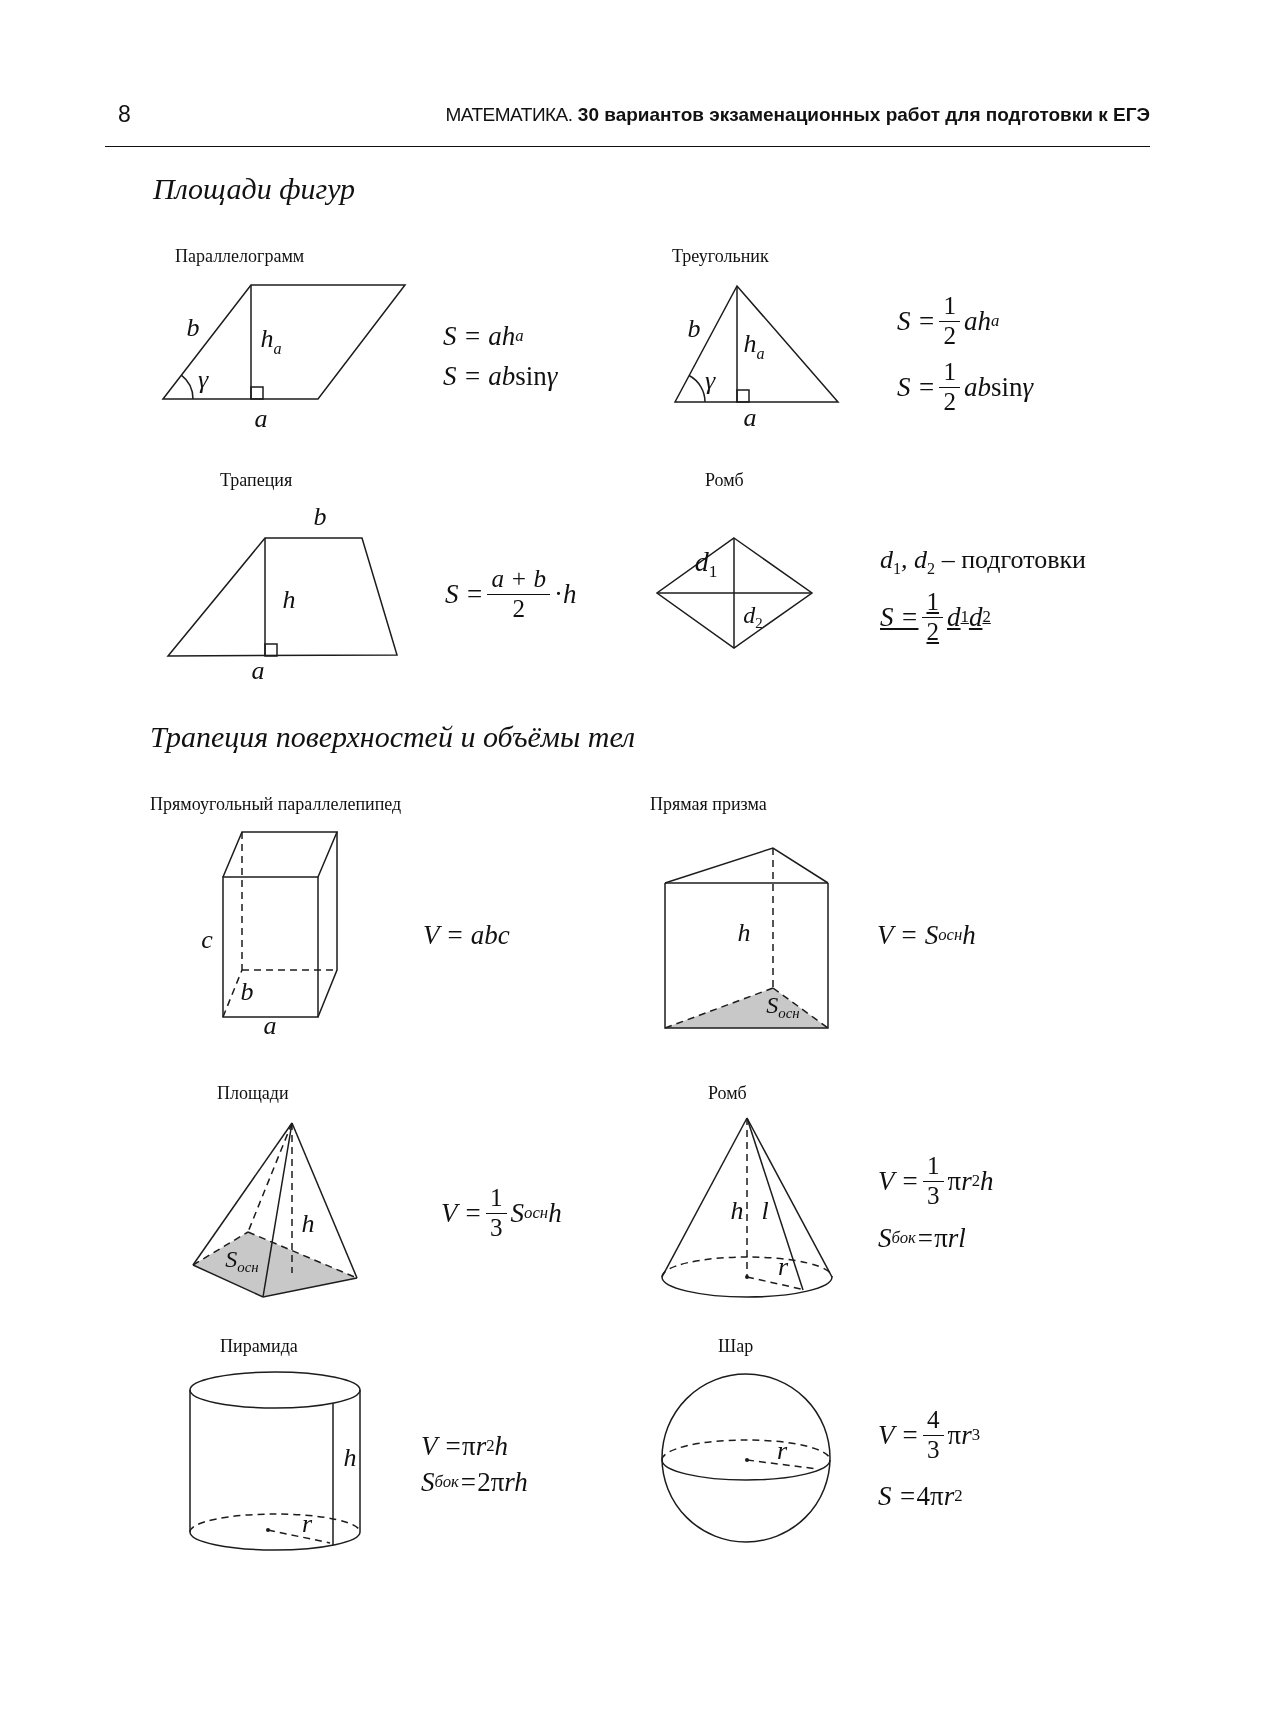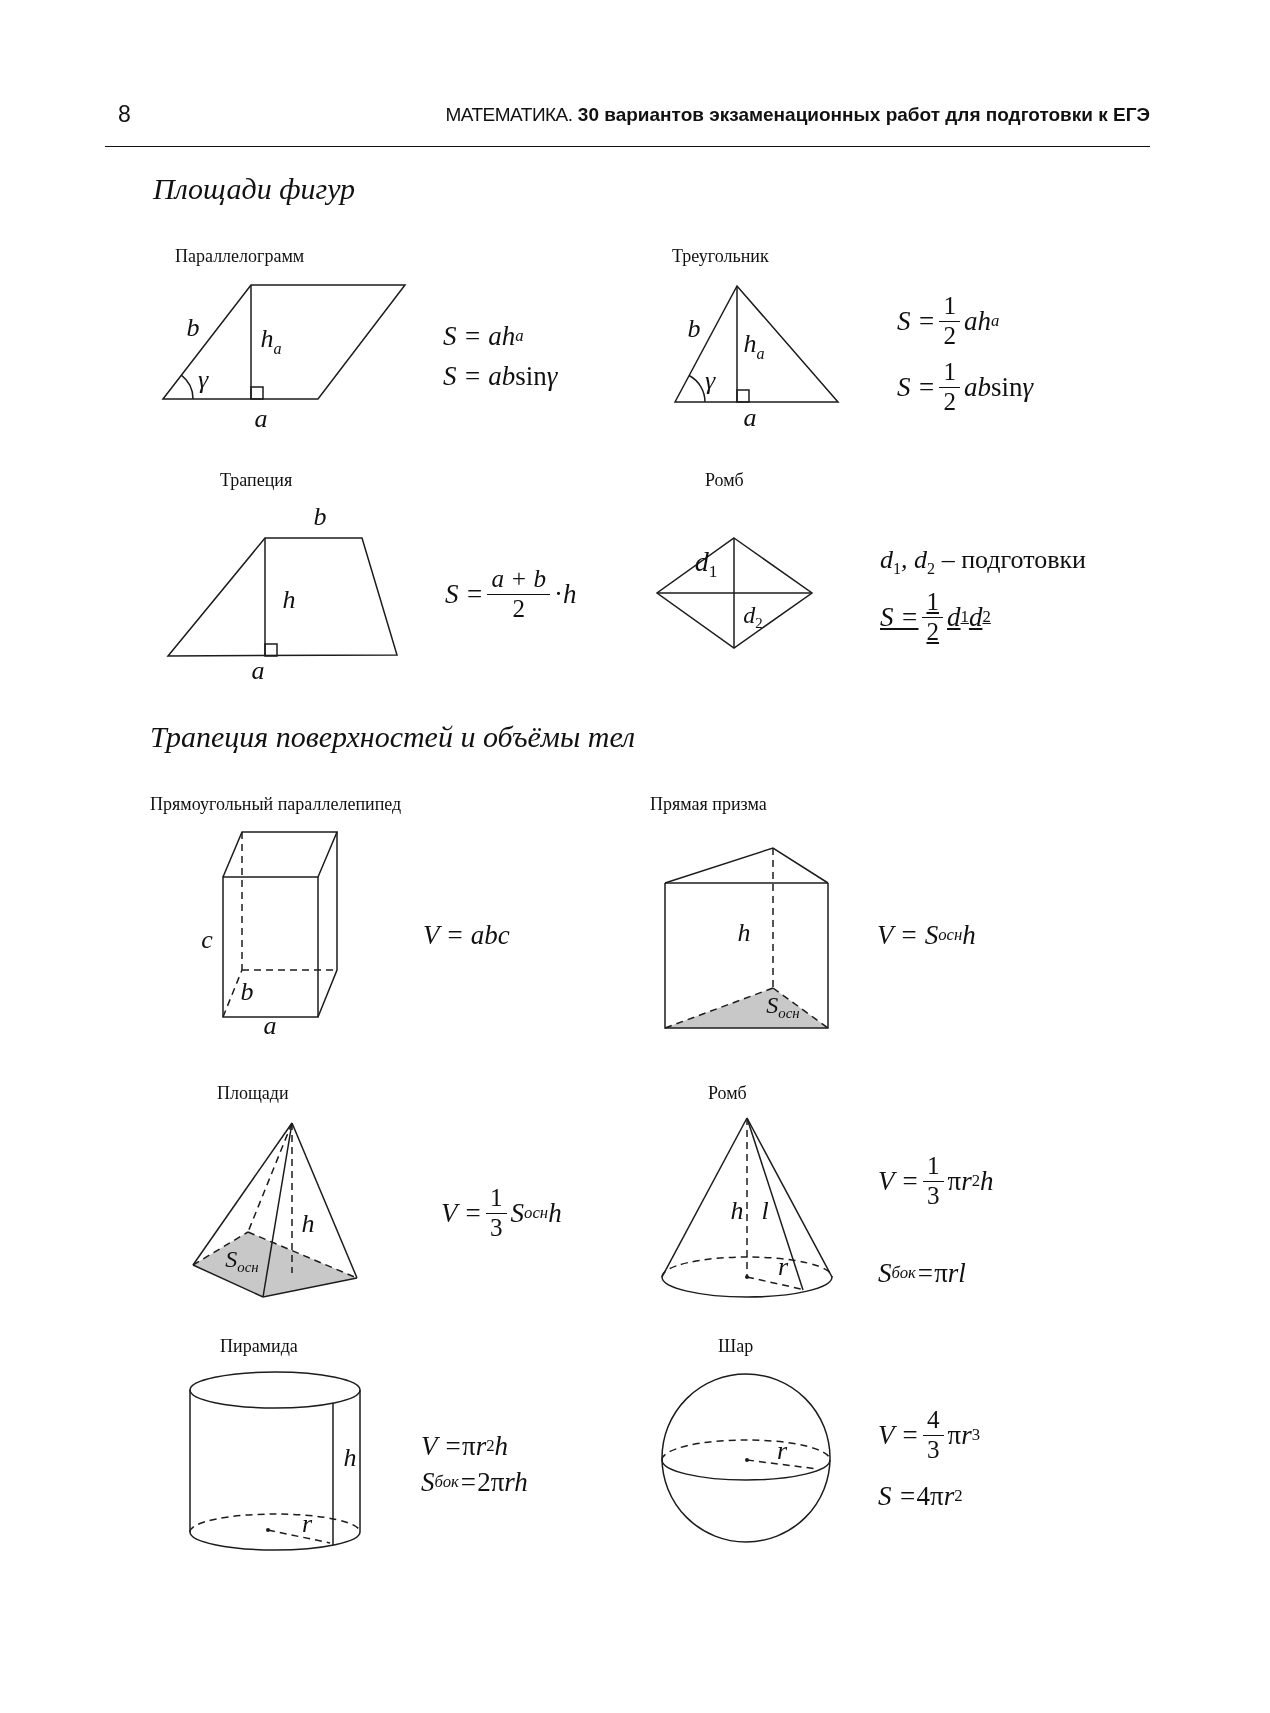--- a/index.html
+++ b/index.html
@@ -206,21 +206,21 @@
         <path d="M 7 167 A 85 20 0 0 1 177 167"></path>
         <line x1="92" y1="8" x2="92" y2="167"></line>
         <line x1="92" y1="167" x2="146" y2="179"></line>
       </g>
     </g>
     <circle cx="92" cy="167" r="2" fill="#1c1c1c"></circle>
   </svg>
   <span class="lbl" style="left:737px; top:1211px;">h</span>
   <span class="lbl" style="left:765px; top:1211px;">l</span>
   <span class="lbl" style="left:783px; top:1267px;">r</span>
-  <div class="formula" style="left:878px; top:1148px;gap:35px;">
+  <div class="formula" style="left:878px; top:1148px;">
     <div class="frow h66 math">V = <span class="frac">
           <span class="fn"><span class="rm">1</span></span>
           <span class="fd"><span class="rm">3</span></span>
         </span> <span class="rm">π</span>r<sup><span class="rm">2</span></sup>h</div>
     <div class="frow h48 math">S<sub>бок</sub> = <span class="rm">π</span>rl</div>
   </div>
 
   <div class="ftitle" style="left:220px; top:1336px;">Пирамида</div>
   <svg style="left:185px; top:1368px;" width="180" height="185" viewBox="0 0 180 185">
     <g stroke="#1c1c1c" stroke-width="1.5" fill="none">

